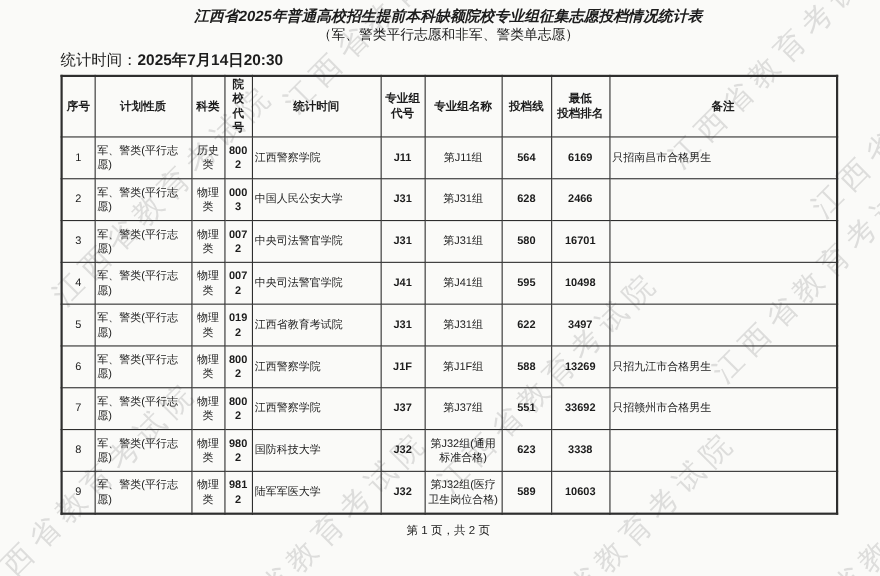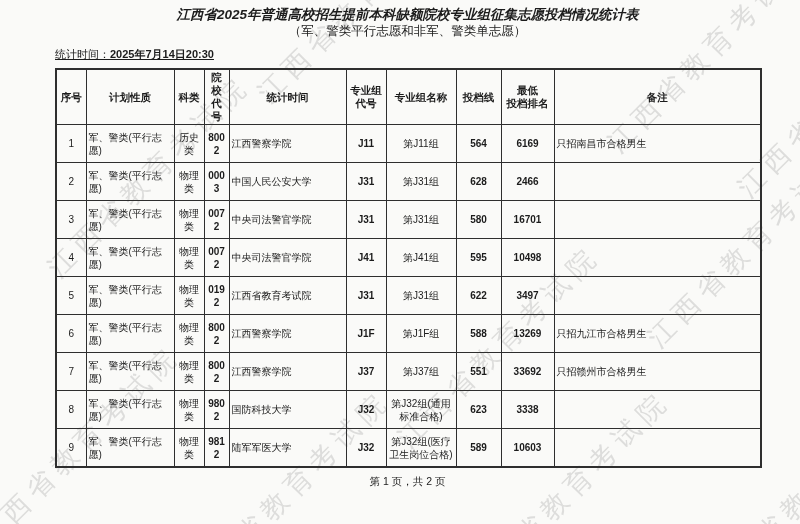--- a/index.html
+++ b/index.html
@@ -54,23 +54,22 @@
     width: 705px;
     margin-left: 55px;
     text-align: center;
     font-size: 12.5px;
     font-weight: normal;
     line-height: 16px;
   }
   .stats-line {
     margin-left: 55px;
     margin-top: 9px;
-    font-size: 11px;
+    font-size: 14px;
     line-height: 13px;
-    text-decoration: underline;
   }
   .stats-line .val { font-weight: bold; }
   table.grid {
     margin-left: 55px;
     margin-top: 7px;
     border-collapse: collapse;
     table-layout: fixed;
     width: 705px;
     border: 2px solid #2e2e2e;
   }

